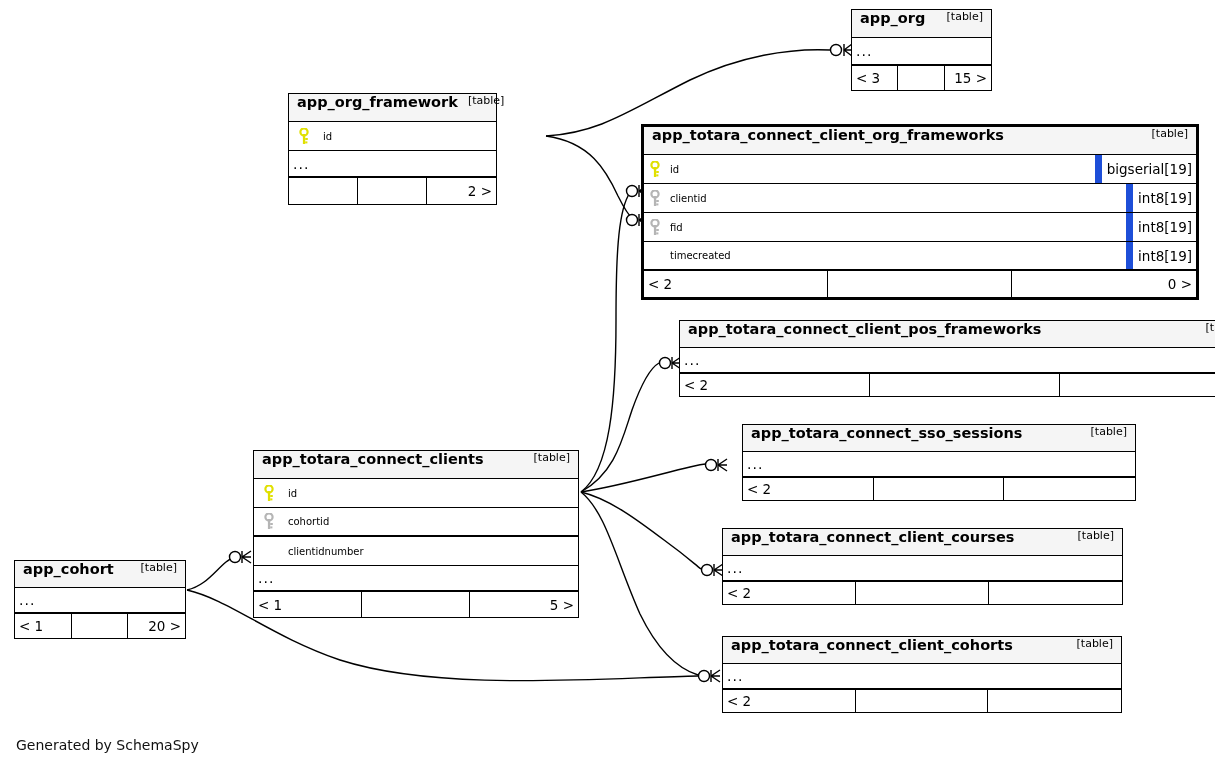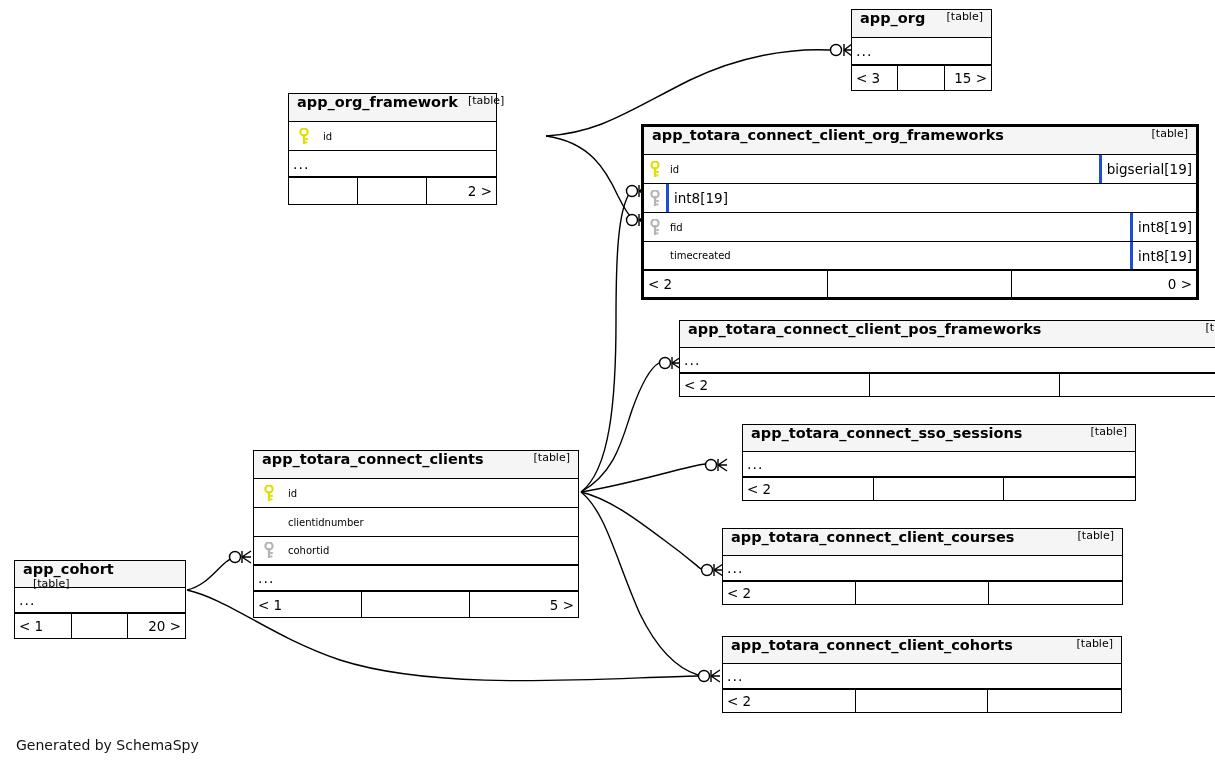--- a/index.html
+++ b/index.html
@@ -83,21 +83,21 @@
     font-size: 10px;
     color: #000000;
     padding-left: 4px;
     overflow: hidden;
   }
   .col-type {
     flex: 0 0 auto;
     font-size: 13.5px;
     color: #000000;
     padding: 0 4px 0 5px;
-    border-left: 3px solid #1d4ed8;
+    border-left: 7px solid #1d4ed8;
     align-self: stretch;
     display: flex;
     align-items: center;
   }
   .ellipsis-row {
     display: flex;
     align-items: center;
     border-bottom: 2px solid #000000;
     height: 27px;
     box-sizing: border-box;
@@ -274,20 +274,21 @@
     </div>
     <div class="tbl-row">
       <span class="col-key" style="width:22px;flex:0 0 22px;">
         <svg class="key-icon" width="12" height="17" viewBox="0 0 12 17">
             <circle cx="6" cy="4" r="3.6" fill="none" stroke="#b5b5b5" stroke-width="2.2"></circle>
             <rect x="4.9" y="6" width="2.3" height="10" fill="#b5b5b5"></rect>
             <rect x="7.2" y="10" width="2.6" height="2" fill="#b5b5b5"></rect>
             <rect x="7.2" y="13.4" width="2.2" height="2" fill="#b5b5b5"></rect>
           </svg>
       </span>
+      <span class="col-name">clientid</span>
       <span class="col-type">int8[19]</span>
     </div>
     <div class="tbl-row">
       <span class="col-key" style="width:22px;flex:0 0 22px;">
         <svg class="key-icon" width="12" height="17" viewBox="0 0 12 17">
             <circle cx="6" cy="4" r="3.6" fill="none" stroke="#b5b5b5" stroke-width="2.2"></circle>
             <rect x="4.9" y="6" width="2.3" height="10" fill="#b5b5b5"></rect>
             <rect x="7.2" y="10" width="2.6" height="2" fill="#b5b5b5"></rect>
             <rect x="7.2" y="13.4" width="2.2" height="2" fill="#b5b5b5"></rect>
           </svg>
@@ -368,45 +369,45 @@
       <span class="col-key">
         <svg class="key-icon" width="12" height="17" viewBox="0 0 12 17">
             <circle cx="6" cy="4" r="3.6" fill="none" stroke="#e0e000" stroke-width="2.2"></circle>
             <rect x="4.9" y="6" width="2.3" height="10" fill="#e0e000"></rect>
             <rect x="7.2" y="10" width="2.6" height="2" fill="#e0e000"></rect>
             <rect x="7.2" y="13.4" width="2.2" height="2" fill="#e0e000"></rect>
           </svg>
       </span>
       <span class="col-name">id</span>
     </div>
-    <div class="tbl-row">
-      <span class="col-key"></span>
-      <span class="col-name">clientidnumber</span>
-    </div>
     <div class="tbl-row last-col">
       <span class="col-key">
         <svg class="key-icon" width="12" height="17" viewBox="0 0 12 17">
             <circle cx="6" cy="4" r="3.6" fill="none" stroke="#b5b5b5" stroke-width="2.2"></circle>
             <rect x="4.9" y="6" width="2.3" height="10" fill="#b5b5b5"></rect>
             <rect x="7.2" y="10" width="2.6" height="2" fill="#b5b5b5"></rect>
             <rect x="7.2" y="13.4" width="2.2" height="2" fill="#b5b5b5"></rect>
           </svg>
       </span>
       <span class="col-name">cohortid</span>
     </div>
+    <div class="tbl-row">
+      <span class="col-key"></span>
+      <span class="col-name">clientidnumber</span>
+    </div>
     <div class="ellipsis-row" style="height:26px;">...</div>
     <div class="tbl-footer" style="height:25px;">
       <div class="foot-cell left-align">&lt; 1</div>
       <div class="foot-cell"></div>
       <div class="foot-cell">5 &gt;</div>
     </div>
   </div>
 
   <div class="table-node" style="left:14px; top:560px; width:172px;">
-    <div class="tbl-header" style="height:27px;flex-direction:column;">
+    <div class="tbl-header" style="height:27px;">
       <span class="tbl-name">app_cohort</span>
       <span class="tbl-tag">[table]</span>
     </div>
     <div class="ellipsis-row" style="height:26px;">...</div>
     <div class="tbl-footer" style="height:24px;">
       <div class="foot-cell left-align">&lt; 1</div>
       <div class="foot-cell"></div>
       <div class="foot-cell">20 &gt;</div>
     </div>
   </div>

